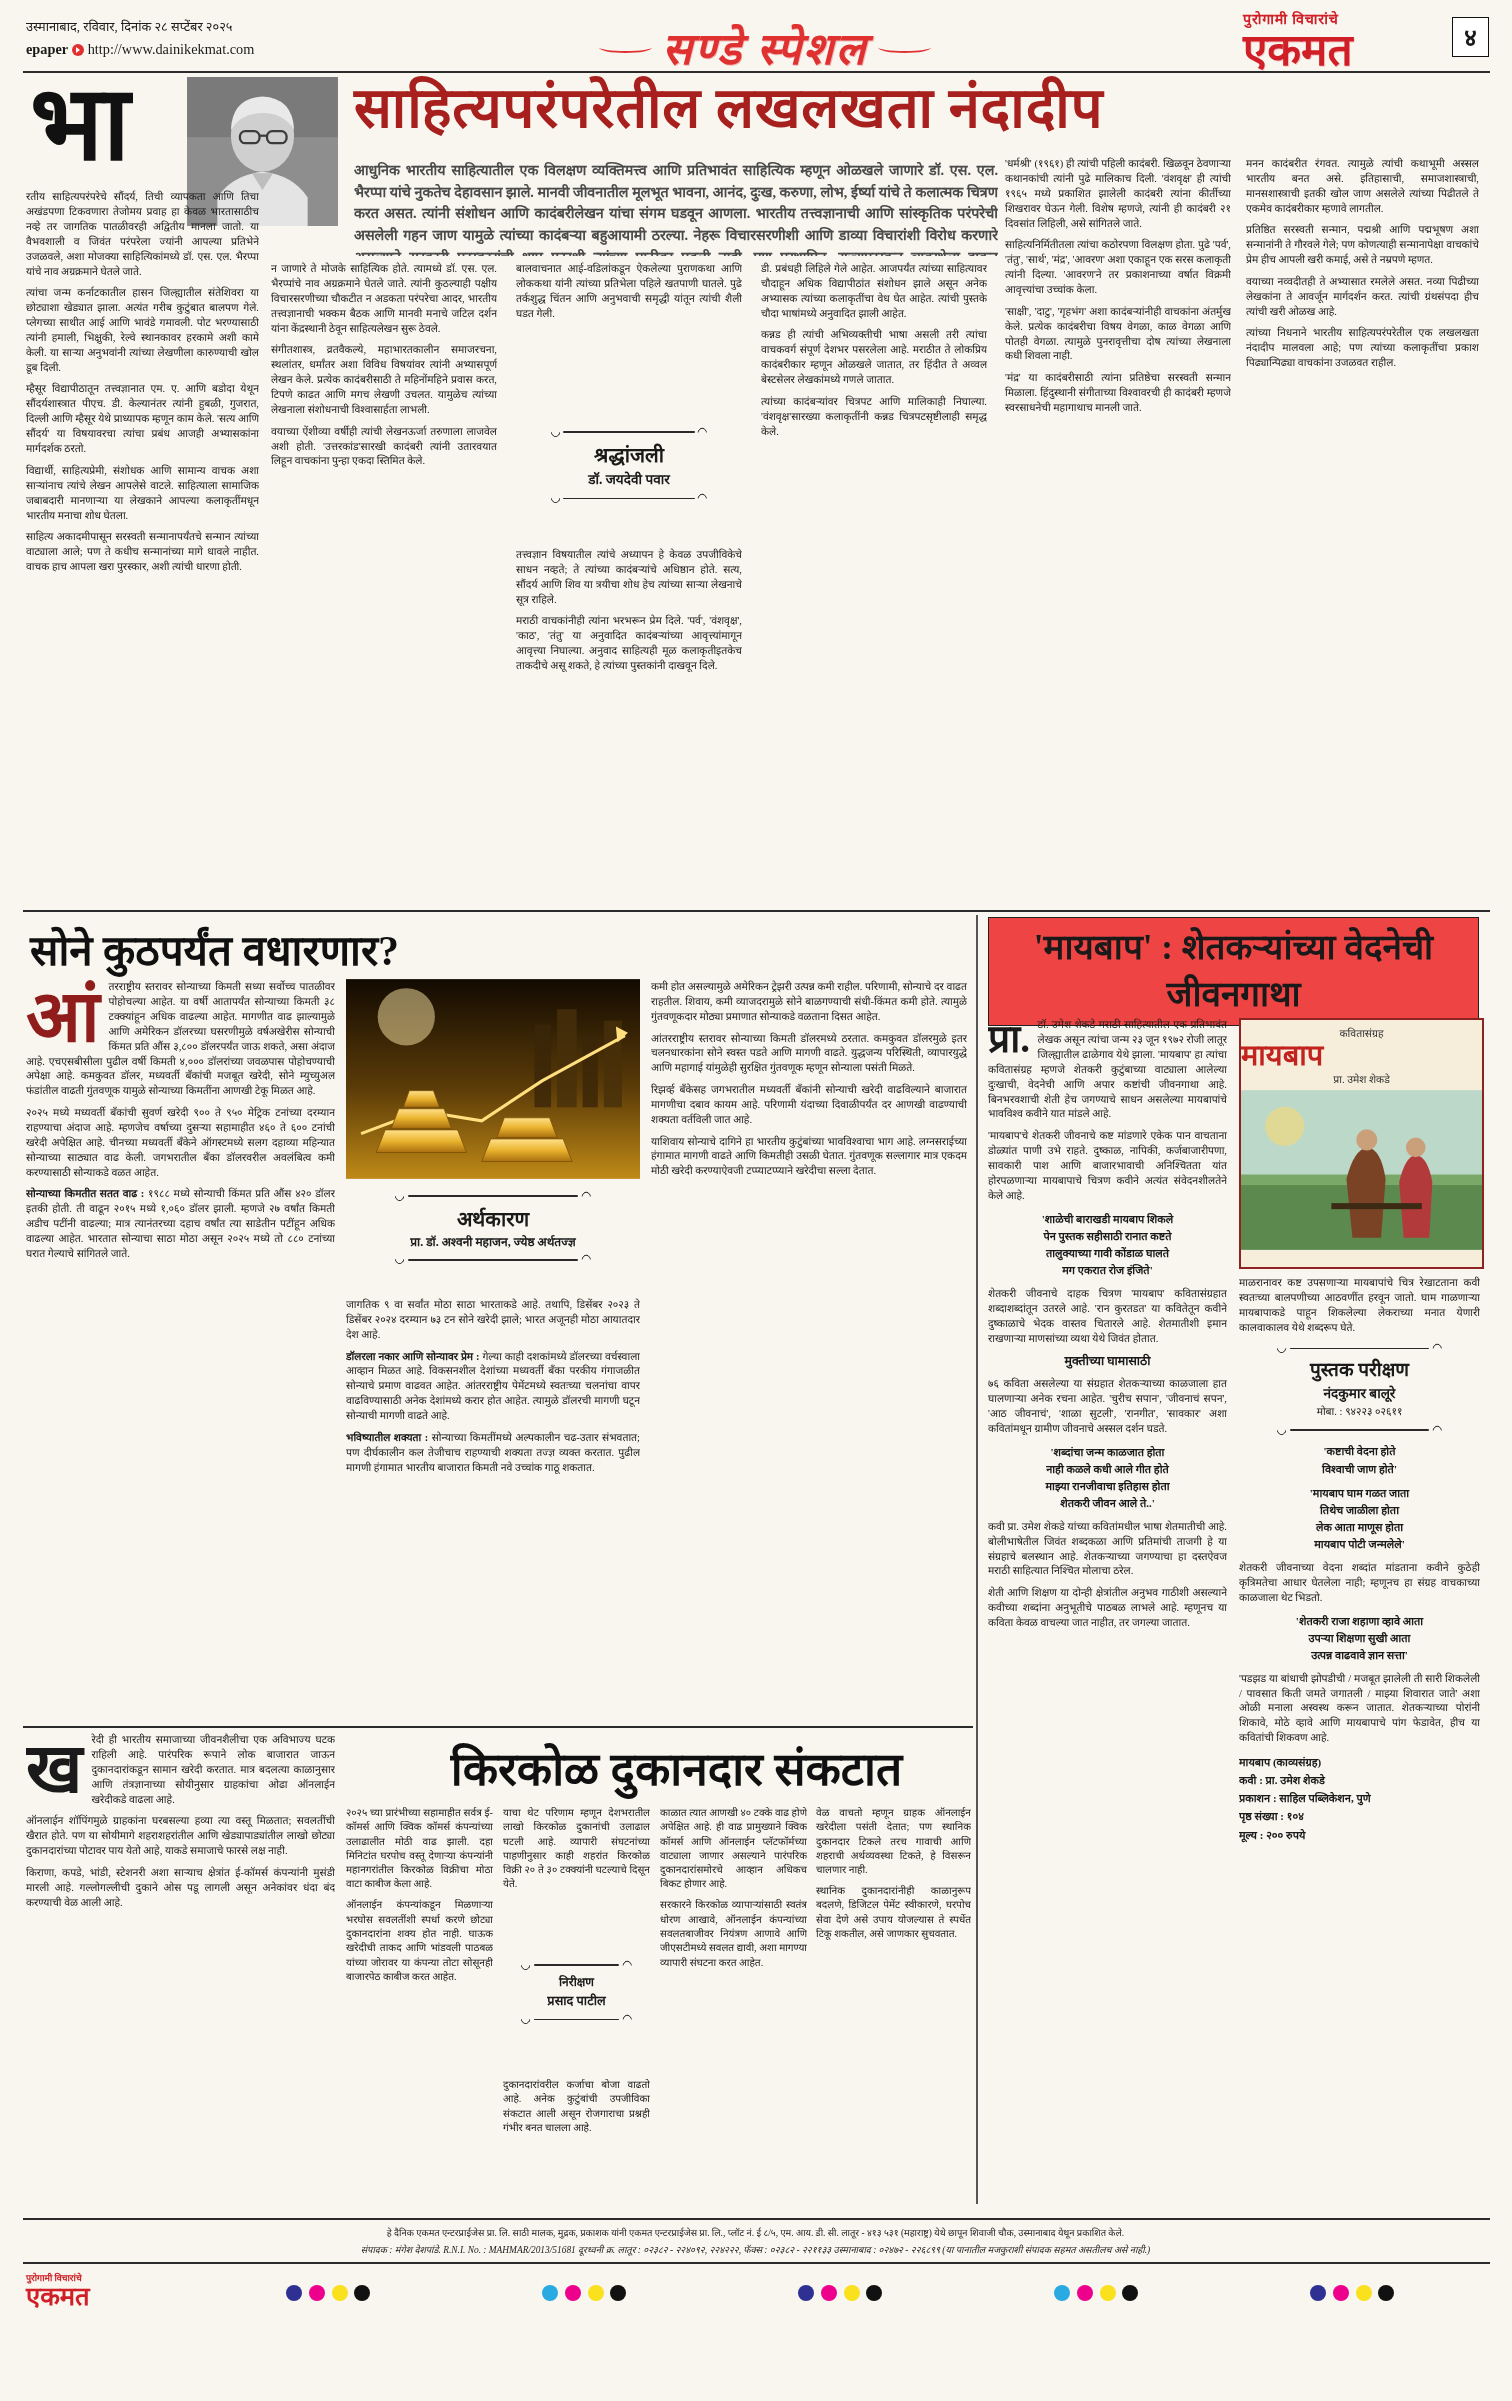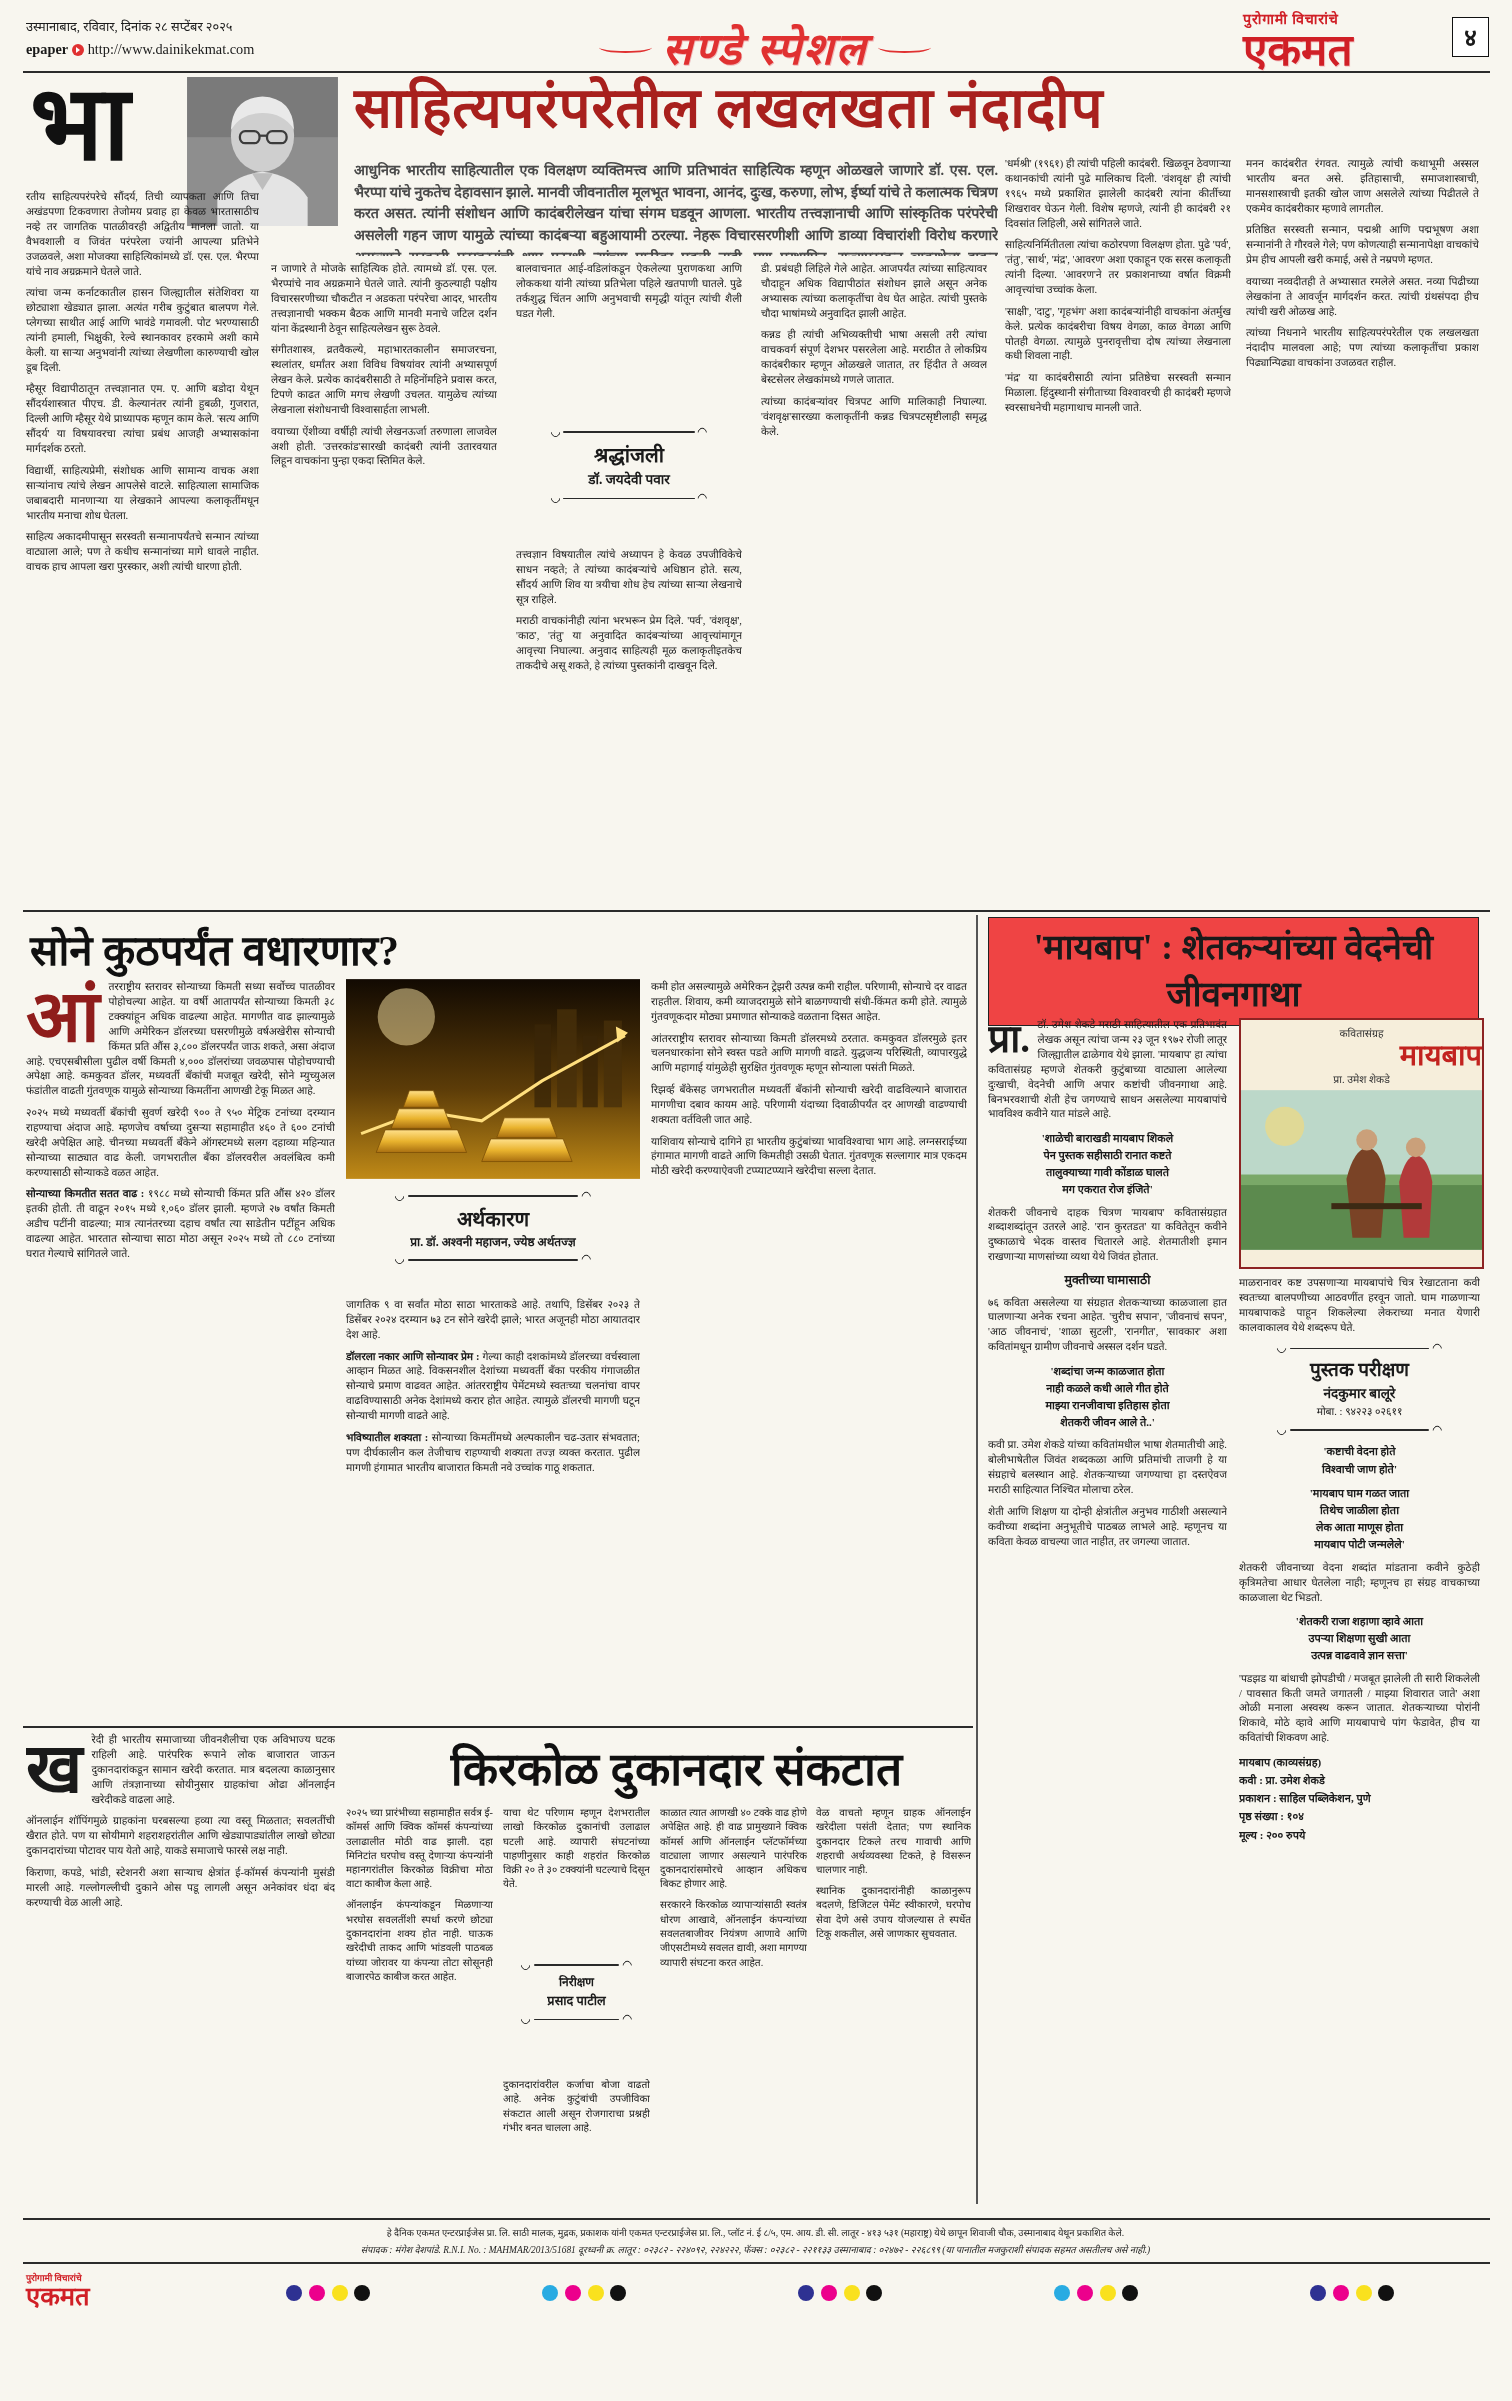--- a/index.html
+++ b/index.html
@@ -39,21 +39,21 @@
   .swash{display:inline-block;width:53px;height:9px;border-bottom:2.3px solid #e03131;border-radius:0 0 60% 60%;margin:0 10.5px 10.5px;}
   .pageno-box{border:1.9px solid #111;width:35px;height:38px;display:flex;align-items:center;justify-content:center;font-size:24px;font-weight:bold;background:#fff;}
   .epaper-icon{display:inline-block;width:12px;height:12px;border-radius:50%;background:#e03131;vertical-align:-2.3px;margin:0 3.8px;position:relative;}
   .epaper-icon::after{content:"";position:absolute;left:4.5px;top:3px;width:0;height:0;border-left:4.5px solid #fff;border-top:3px solid transparent;border-bottom:3px solid transparent;}
   .maybap-hdl-box{border:1.5px solid #222;text-align:center;font-weight:bold;font-size:35px;line-height:1.35;padding:6px 7.5px;background:#ef4444;}
   .vrule{background:#555;width:1.5px;}
   .footer-fine{font-size:9.4px;line-height:1.5;text-align:center;color:#222;}
   .dotrow{display:flex;gap:6.8px;align-items:center;}
   .dot{width:16px;height:16px;border-radius:50%;}
   .cover-box{border:2.3px solid #8d2323;background:#f6eedb;overflow:hidden;}
-  .cover-title{color:#c2231f;font-weight:bold;font-size:29px;text-align:right;line-height:1.1;padding-left:45px;}
+  .cover-title{color:#c2231f;font-weight:bold;font-size:29px;text-align:left;line-height:1.1;}
   .cover-sub{font-size:10.5px;text-align:center;color:#333;}
   .gold-img{overflow:hidden;}
 </style>
 </head>
 <body>
 
 <div class="abs" style="left:26px;top:16.6px;font-size:12.8px;">उस्मानाबाद, रविवार, दिनांक २८ सप्टेंबर २०२५</div>
 <div class="abs" style="left:26px;top:41px;font-size:14.3px;font-weight:bold;">
   <span>epaper</span><span class="epaper-icon"></span><span style="font-weight:normal;">http://www.dainikekmat.com</span>
 </div>
@@ -277,20 +277,21 @@
     <path d="M140 118 Q150 78 168 76 Q186 78 192 118 L186 196 L148 196 Z" fill="#7a4326"></path>
     <circle cx="167" cy="66" r="14" fill="#caa07a"></circle>
     <path d="M210 122 Q218 88 232 86 Q248 88 254 122 L250 196 L216 196 Z" fill="#b23a3a"></path>
     <circle cx="232" cy="76" r="13" fill="#caa07a"></circle>
     <rect x="120" y="150" width="120" height="8" fill="#3c2a14"></rect>
   </svg>
 </div>
 
 <div class="col t14" style="left:988px;top:1018px;width:239px;height:1181px;">
   <p><span class="dropcap-sm">प्रा.</span><span>डॉ. उमेश शेकडे मराठी साहित्यातील एक प्रतिभावंत लेखक असून त्यांचा जन्म २३ जून १९७२ रोजी लातूर जिल्ह्यातील ढाळेगाव येथे झाला. 'मायबाप' हा त्यांचा कवितासंग्रह म्हणजे शेतकरी कुटुंबाच्या वाट्याला आलेल्या दुःखाची, वेदनेची आणि अपार कष्टांची जीवनगाथा आहे. बिनभरवशाची शेती हेच जगण्याचे साधन असलेल्या मायबापांचे भावविश्व कवीने यात मांडले आहे.</span></p>
+  <p>'मायबाप'चे शेतकरी जीवनाचे कष्ट मांडणारे एकेक पान वाचताना डोळ्यांत पाणी उभे राहते. दुष्काळ, नापिकी, कर्जबाजारीपणा, सावकारी पाश आणि बाजारभावाची अनिश्चितता यांत होरपळणाऱ्या मायबापाचे चित्रण कवीने अत्यंत संवेदनशीलतेने केले आहे.</p>
   <div class="quote">
       <div>'शाळेची बाराखडी मायबाप शिकले</div>
       <div>पेन पुस्तक सहीसाठी रानात कष्टते</div>
       <div>तालुक्याच्या गावी कोंडाळ घालते</div>
       <div>मग एकरात रोज इंजिते'</div>
     </div>
   <p>शेतकरी जीवनाचे दाहक चित्रण 'मायबाप' कवितासंग्रहात शब्दाशब्दांतून उतरले आहे. 'रान कुरतडत' या कवितेतून कवीने दुष्काळाचे भेदक वास्तव चितारले आहे. शेतमातीशी इमान राखणाऱ्या माणसांच्या व्यथा येथे जिवंत होतात.</p>
   <div class="m-subhead">मुक्तीच्या घामासाठी</div>
   <p>७६ कविता असलेल्या या संग्रहात शेतकऱ्याच्या काळजाला हात घालणाऱ्या अनेक रचना आहेत. 'चुरीच सपान', 'जीवनाचं सपन', 'आठ जीवनाचं', 'शाळा सुटली', 'रानगीत', 'सावकार' अशा कवितांमधून ग्रामीण जीवनाचे अस्सल दर्शन घडते.</p>
   <div class="quote">

